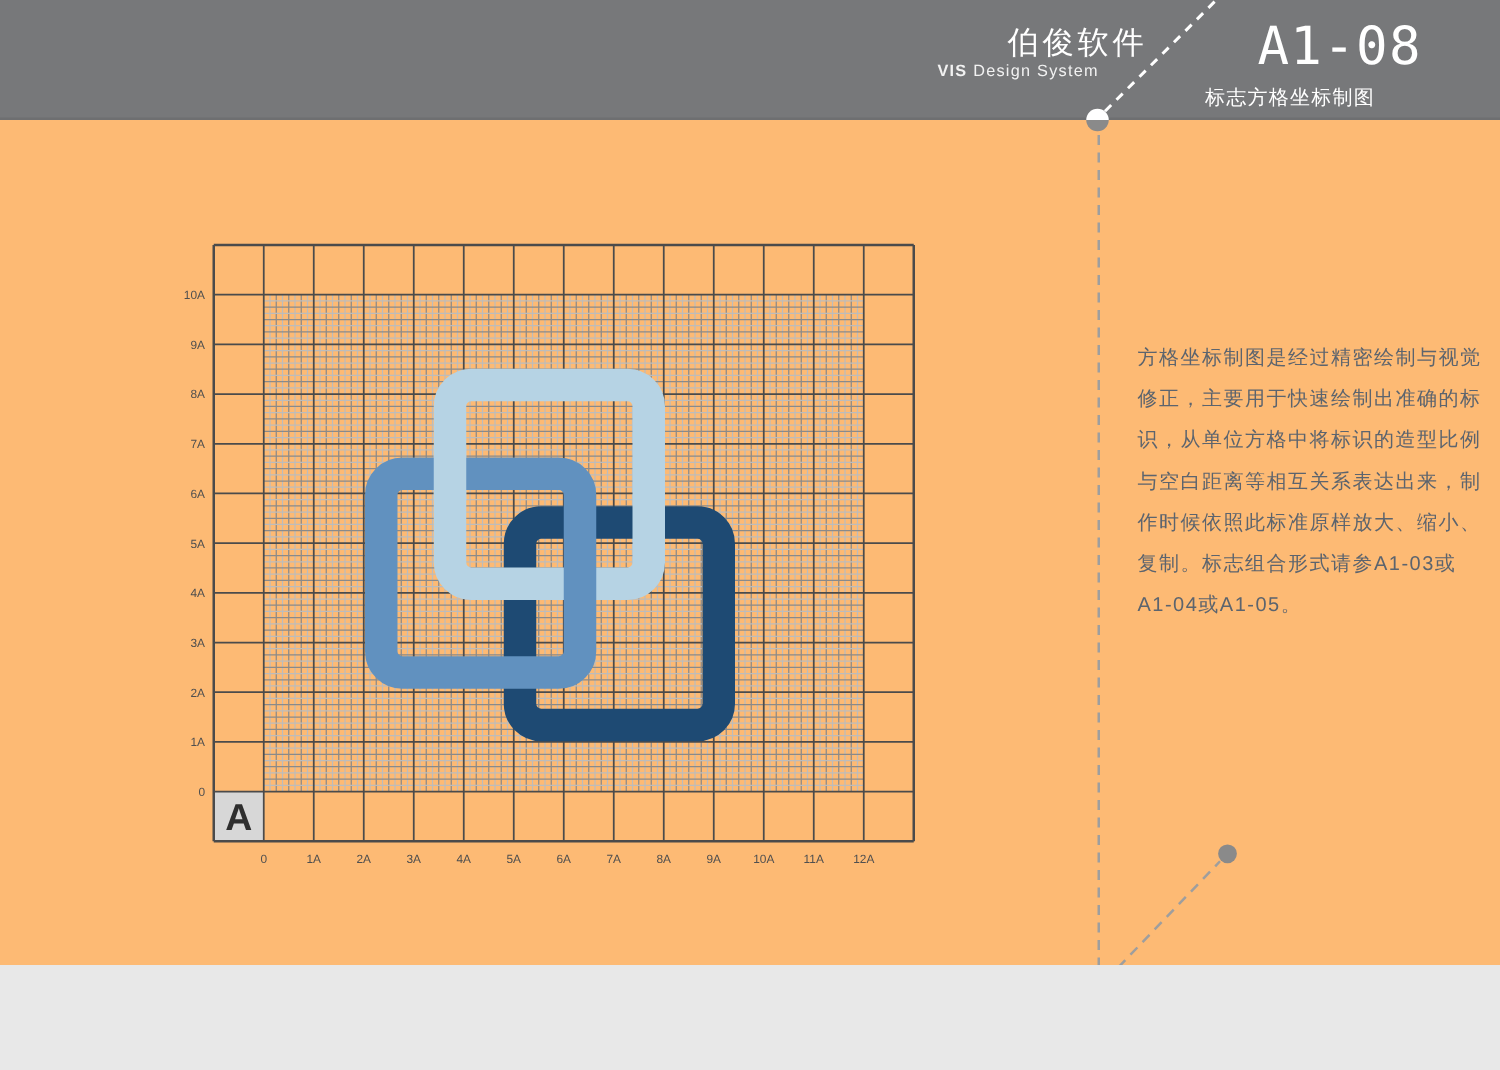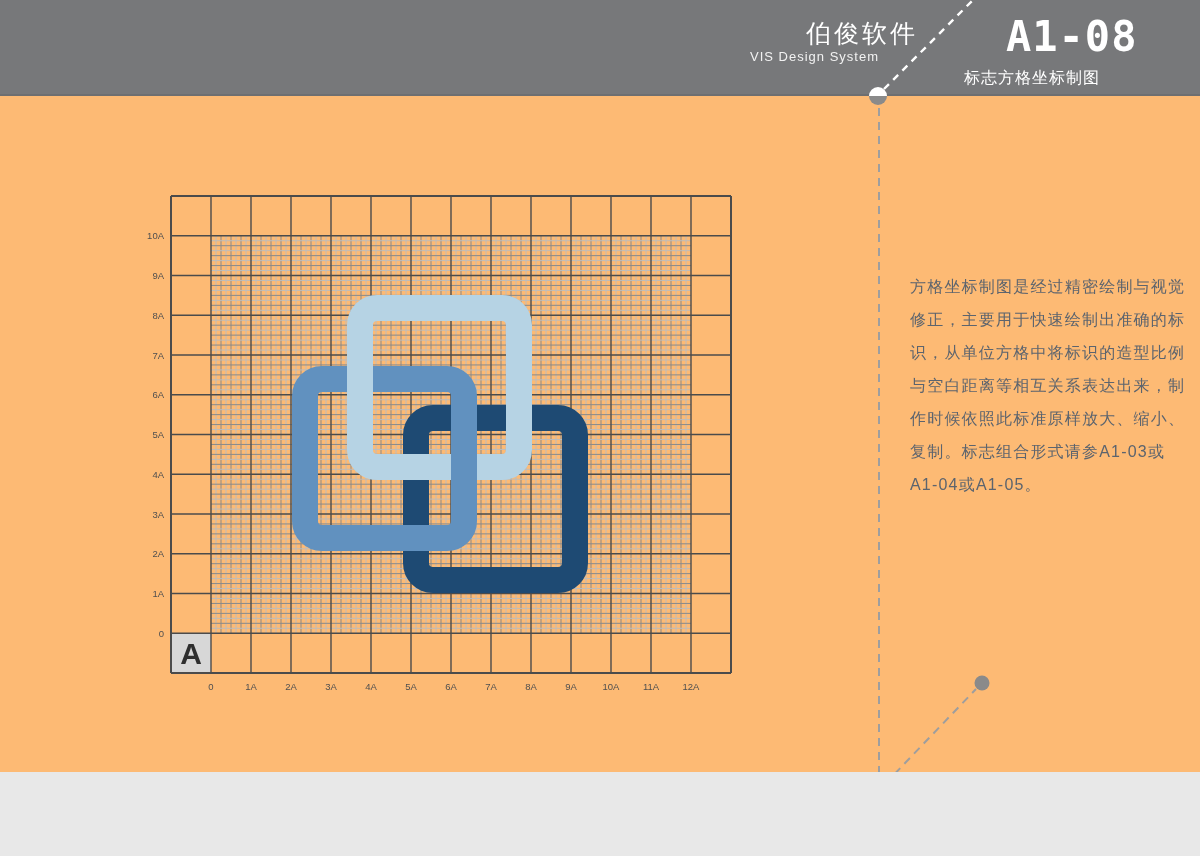--- a/index.html
+++ b/index.html
@@ -14,25 +14,25 @@
     background:#77787a;border-bottom:2px solid #6e6f71;box-sizing:border-box;
   }
   .company{
     position:absolute;left:806px;top:17px;
     font-size:25px;letter-spacing:3px;color:#ffffff;font-weight:400;
   }
   .system{
     position:absolute;left:750px;top:49px;
     font-size:13px;letter-spacing:1px;color:#f2f2f2;
   }
-  .system b{font-weight:400;}
+  .system b{font-weight:700;}
   .code{
     position:absolute;left:1006px;top:12px;
     font-family:"DejaVu Sans Mono","Liberation Mono",monospace;
-    font-size:42px;letter-spacing:1px;color:#ffffff;font-weight:700;text-align:right;
+    font-size:42px;letter-spacing:1px;color:#ffffff;font-weight:400;text-align:right;
   }
   .subtitle{
     position:absolute;left:964px;top:68px;
     font-size:16px;font-weight:400;letter-spacing:1px;color:#ffffff;
   }
   
   .desc{
     position:absolute;left:910px;top:270px;width:292px;
     font-size:16px;line-height:33px;letter-spacing:1.2px;
     color:#5c646e;white-space:pre-line;z-index:3;

